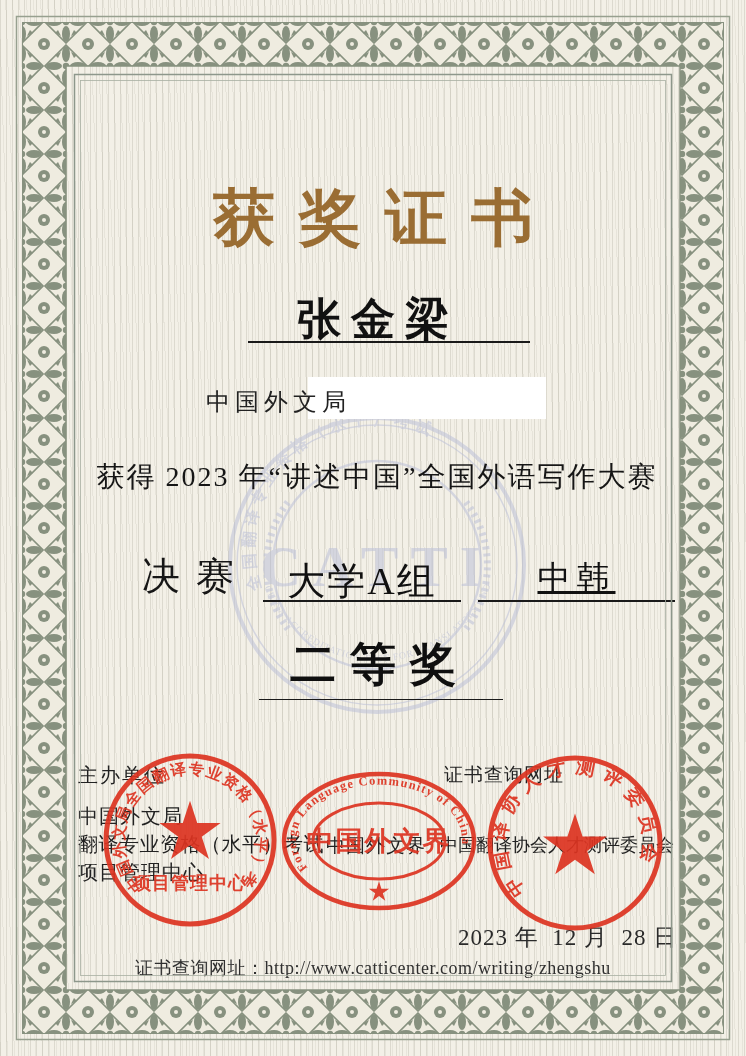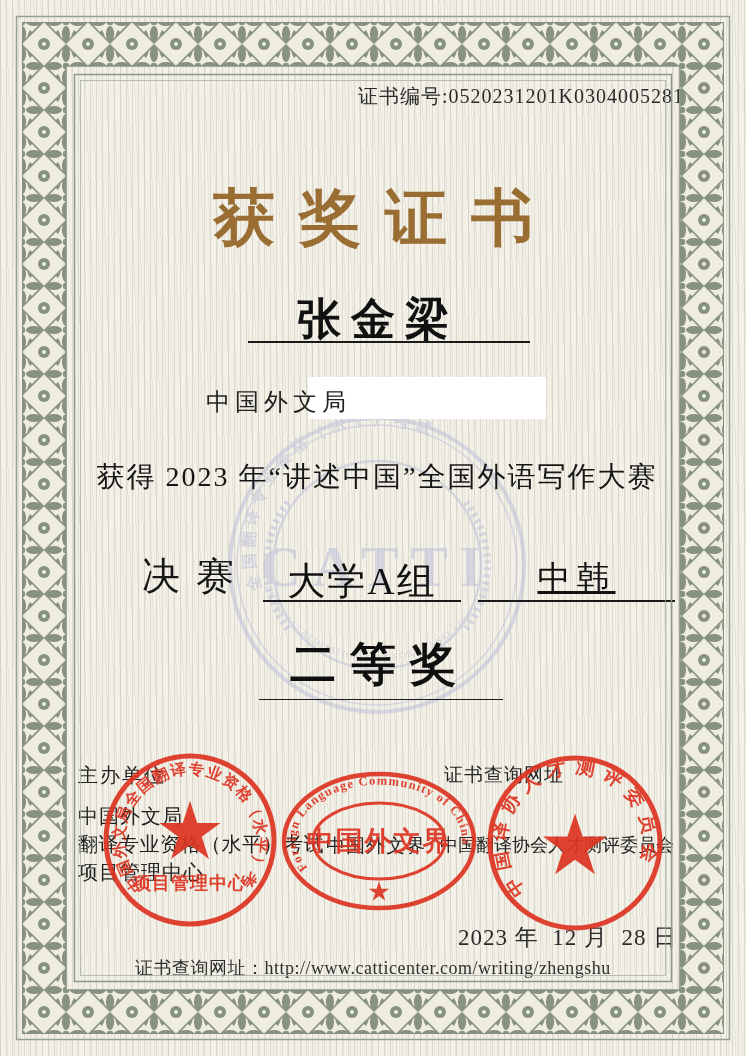--- a/index.html
+++ b/index.html
@@ -126,21 +126,20 @@
   </defs>
   <rect x="16.5" y="16.5" width="713" height="1023" fill="none" stroke="#97a08f" stroke-width="1.5"></rect>
   <path d="M22,22 h702 v1012 h-702 Z M66,66 h614 v924 h-614 Z" fill="url(#damask)" fill-rule="evenodd"></path>
   <rect x="22.5" y="22.5" width="701" height="1011" fill="none" stroke="#87917f" stroke-width="1"></rect>
   <rect x="66" y="66" width="614" height="924" fill="none" stroke="#87917f" stroke-width="1.5"></rect>
   <rect x="74.5" y="74.5" width="597" height="907" fill="none" stroke="#8d978b" stroke-width="1.5"></rect>
   <rect x="80.5" y="80.5" width="585" height="895" fill="none" stroke="#a8b0a2" stroke-width="0.8"></rect>
 </svg>
 
 <div class="content">
-  <div class="abs cert-number"><span>证书编号:</span><span>0520231201K0304005281</span></div>
 
   <div class="abs recipient">张金梁</div>
 
   <div class="abs cert-title">获奖证书</div>
   <div class="abs u-line name-underline"></div>
 
   <div class="abs id-box"></div>
   <div class="abs id-label">中国外文局</div>
 
   <div class="abs award-text">获得 2023 年“讲述中国”全国外语写作大赛</div>

